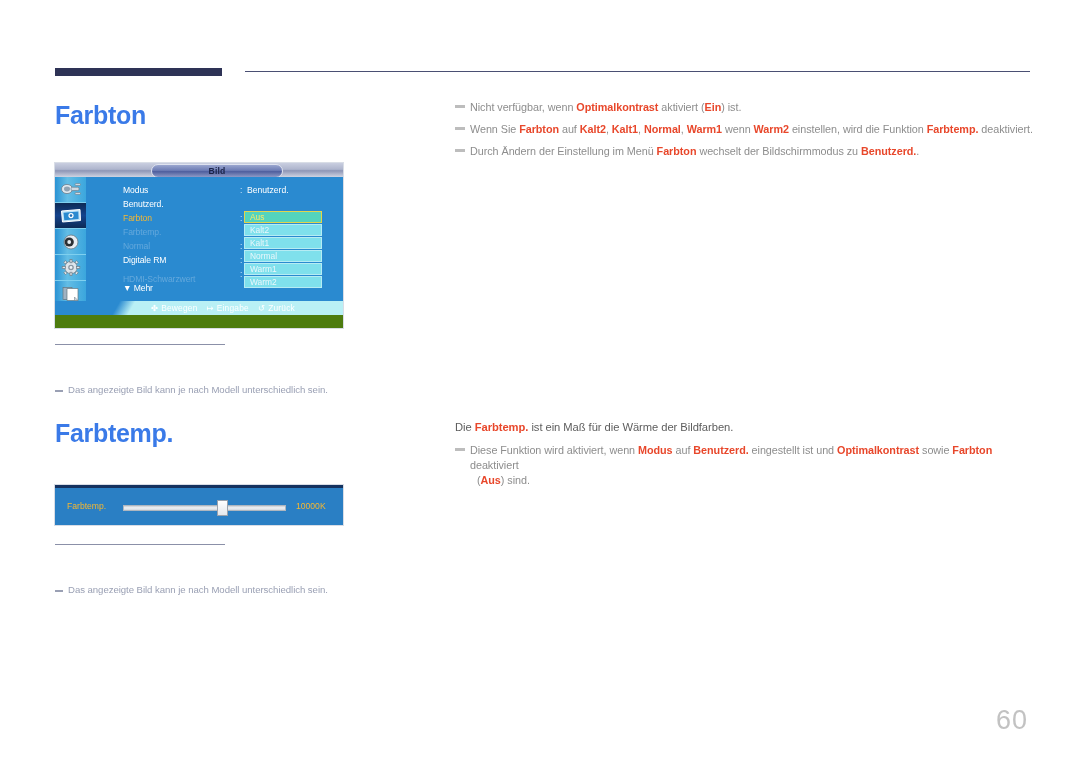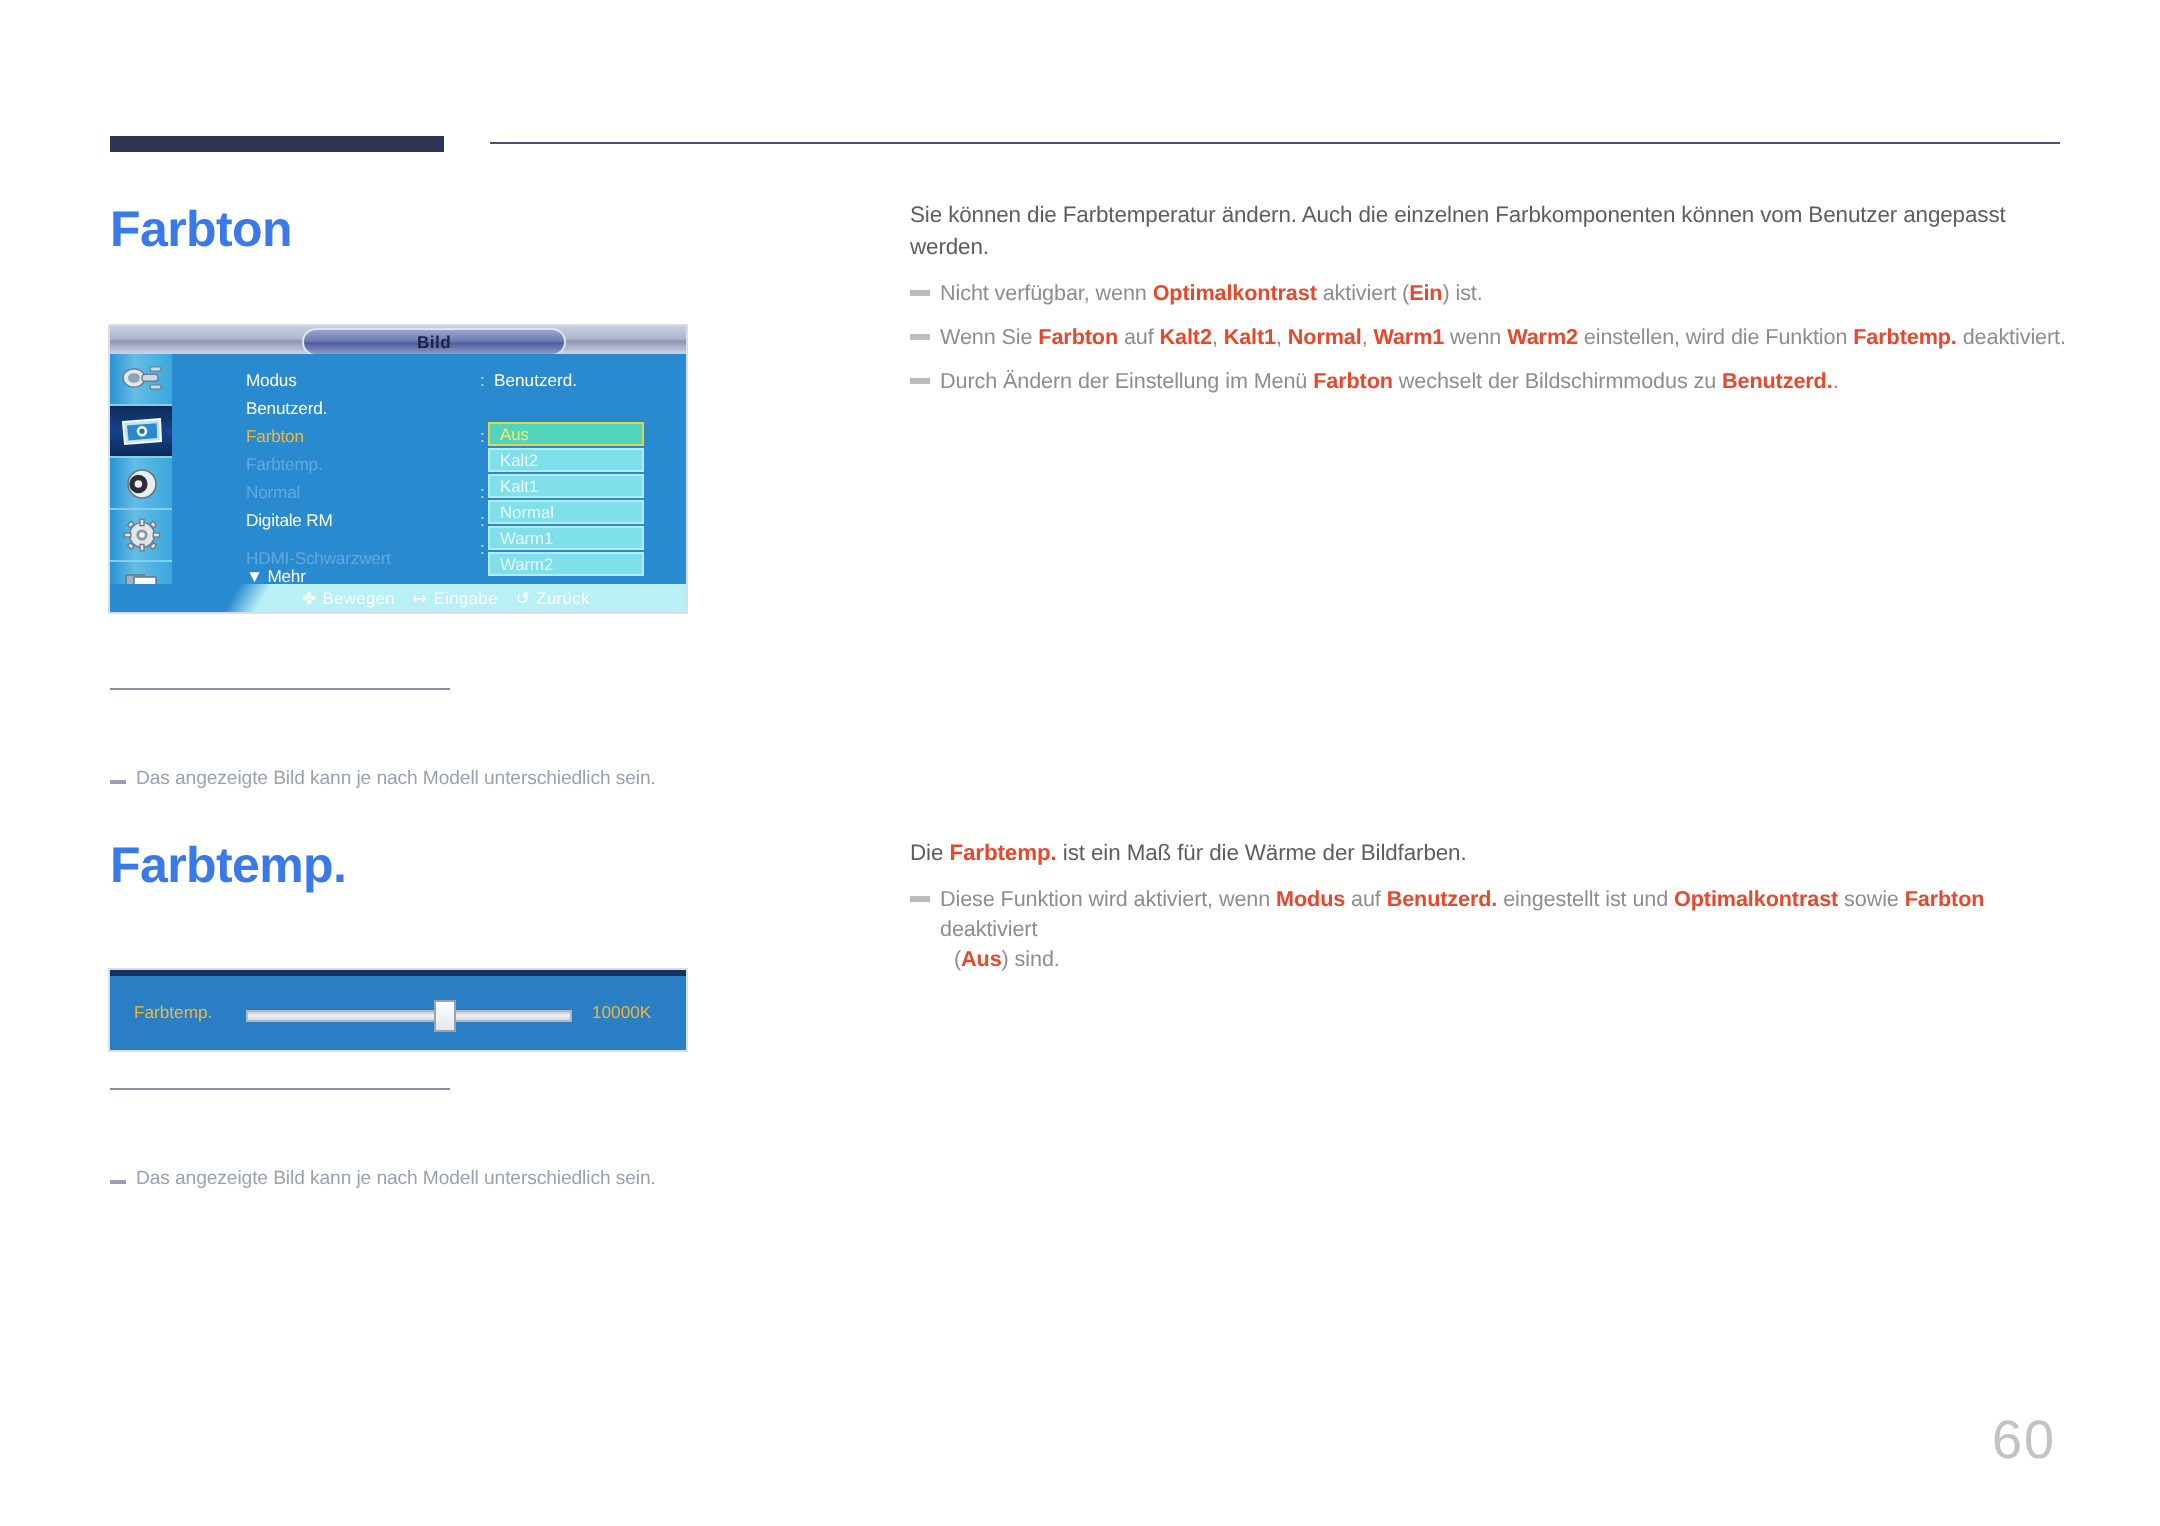--- a/index.html
+++ b/index.html
@@ -87,21 +87,21 @@
   .fig-rule{
     position:absolute;height:1px;background:#8b90a8;width:170px;
   }
   #fig-rule-1{left:55px;top:344px;}
   #fig-note-1{left:55px;top:352px;}
   #fig-rule-2{left:55px;top:544px;}
   #fig-note-2{left:55px;top:552px;}
 
   
   #osd{
-    position:absolute;left:55px;top:163px;width:288px;height:143px;
+    position:absolute;left:55px;top:163px;width:288px;height:165px;
     background:#4d7c0f;
     box-shadow:0 0 0 1px #d8dde6;
     overflow:hidden;
     font-size:8.6px;
   }
   #osd-titlebar{
     position:absolute;left:0;top:0;width:288px;height:14px;
     background:linear-gradient(to bottom,#c9cee0 0%,#aeb5cd 45%,#8e96b6 55%,#cfd4e2 100%);
   }
   #osd-title-pill{
@@ -157,21 +157,21 @@
     border:1px solid #b5ecf4;
     box-sizing:border-box;
     white-space:nowrap;
   }
   .dd-item.active{
     background:#53d4bd;
     color:#f7e96a;
     border:1px solid #e3d44b;
   }
   #osd-footer{
-    position:absolute;left:0;bottom:0;width:288px;height:14px;
+    position:absolute;left:0;bottom:13px;width:288px;height:14px;
     background:#b9f0f5;
   }
   #osd-footer-inner{
     position:absolute;left:96px;top:0;height:14px;line-height:14px;
     color:#ffffff;font-size:8.4px;white-space:nowrap;
     letter-spacing:0.2px;
   }
   #osd-footer-inner .fkey{margin-right:3px;display:inline-block;}
   #osd-footer-inner .fgap{display:inline-block;width:9px;}
   #osd-footer-tab{
@@ -217,21 +217,20 @@
 </head>
 <body>
 
 <div id="top-rule-thick"></div>
 <div id="top-rule-thin"></div>
 
 <div id="heading-farbton" class="page-heading">Farbton</div>
 
 <div id="text-col-top" class="text-col">
 
-  <div class="para">Sie können die Farbtemperatur ändern. Auch die einzelnen Farbkomponenten können vom Benutzer angepasst werden.</div>
 
   <div class="note">
     <span class="dash"></span><span>Nicht verfügbar, wenn </span><b class="hl">Optimalkontrast</b><span> aktiviert (</span><b class="hl">Ein</b><span>) ist.</span>
   </div>
 
 
   <div class="note">
     <span class="dash"></span><span>Wenn Sie </span><b class="hl">Farbton</b><span> auf </span><b class="hl">Kalt2</b><span>, </span><b class="hl">Kalt1</b><span>, </span><b class="hl">Normal</b><span>, </span><b class="hl">Warm1</b><span> wenn </span><b class="hl">Warm2</b><span> einstellen, wird die Funktion </span><b class="hl">Farbtemp.</b><span> deaktiviert.</span>
   </div>
 

